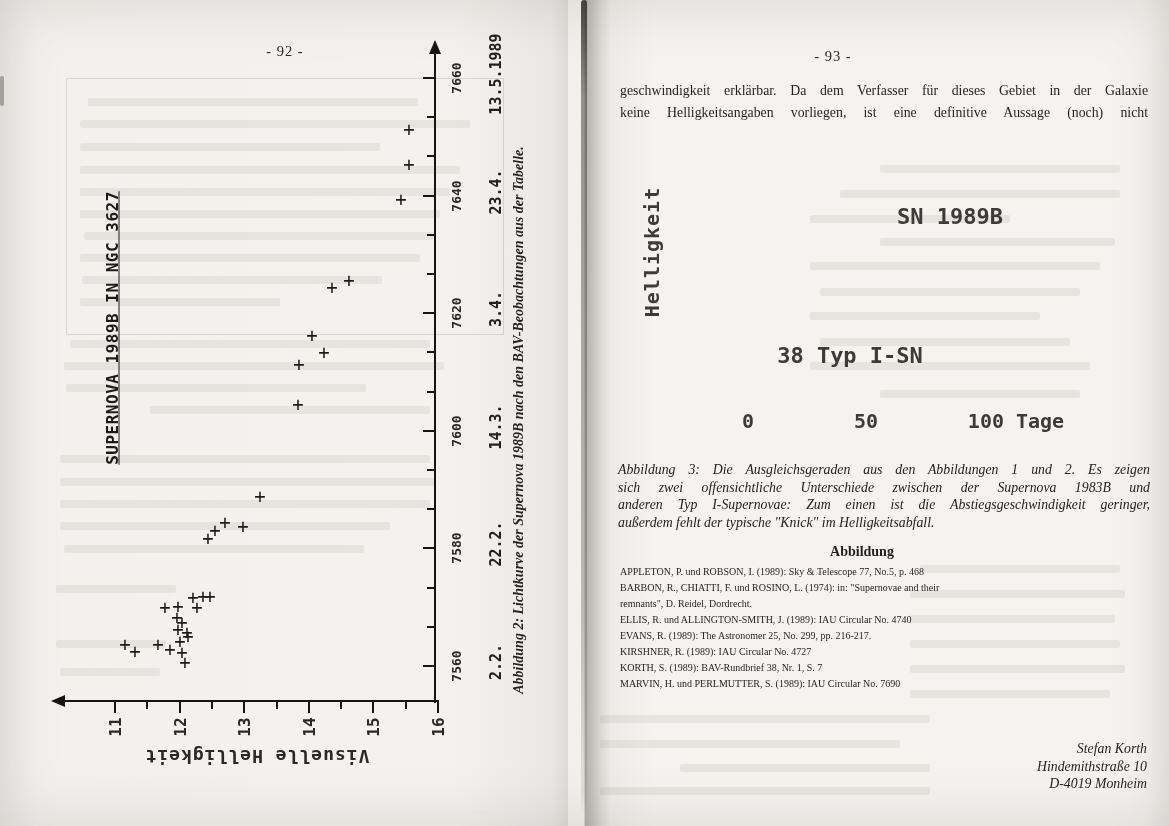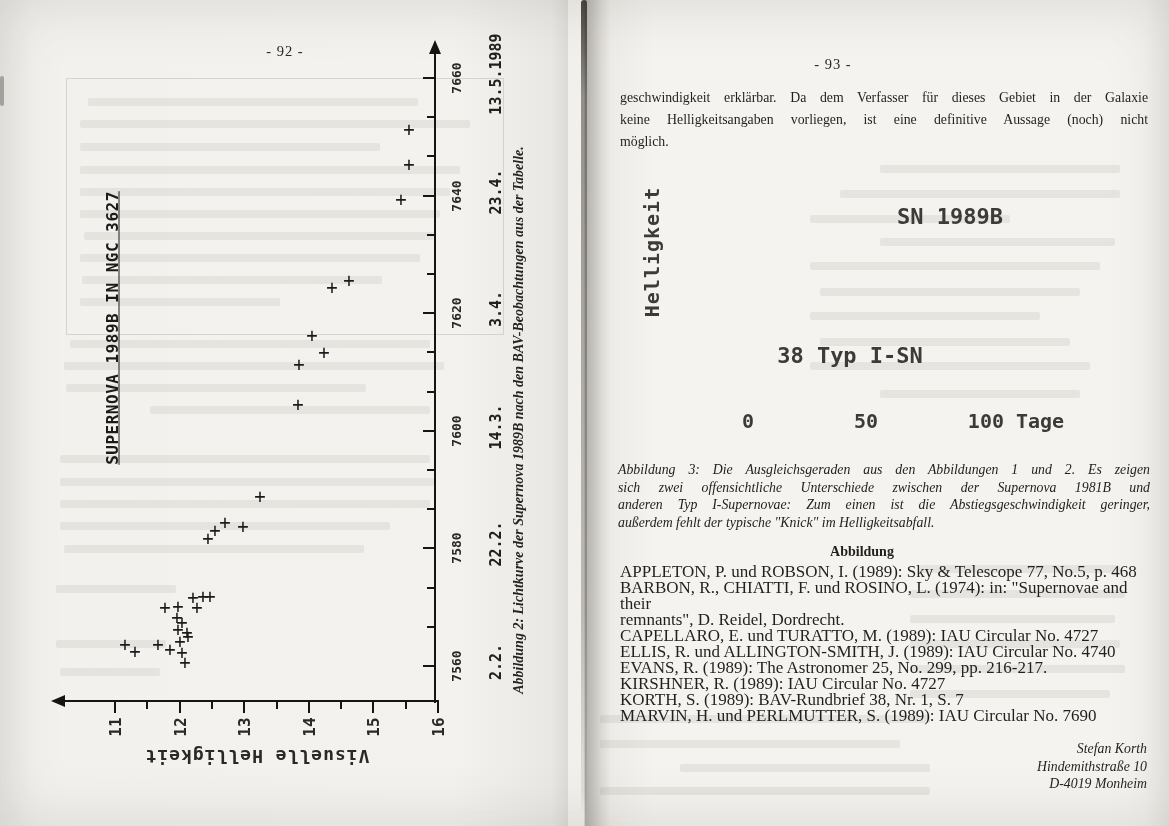--- a/index.html
+++ b/index.html
@@ -38,27 +38,27 @@
   #chart2-caption{font-size:14px;font-family:"Liberation Serif",serif;
      font-style:italic;font-weight:600;color:#262320;}
   .pt{position:absolute;transform:translate(-50%,-54%);font-family:"DejaVu Sans Mono",monospace;
      font-size:19px;font-weight:400;color:#1b1a18;}
   .fig3-label{font-family:"DejaVu Sans Mono",monospace;font-weight:bold;color:#3c3b38;}
   #fig3-ylabel{font-size:20px;letter-spacing:1px;}
   #fig3-sn-label{position:absolute;transform:translate(-50%,-50%);font-size:22px;white-space:nowrap;}
   #fig3-typ-label{position:absolute;transform:translate(-50%,-50%);font-size:22px;white-space:nowrap;}
   .fig3-xtick{position:absolute;transform:translate(-50%,-50%);font-size:20px;white-space:nowrap;}
   
-  #para-block{position:absolute;left:620px;top:87px;width:528px;font-size:13.8px;line-height:22px;}
+  #para-block{position:absolute;left:620px;top:80px;width:528px;font-size:13.8px;line-height:22px;}
   .jline{text-align:justify;text-align-last:justify;}
   .lline{text-align:left;}
   #caption3-block{position:absolute;left:618px;top:461px;width:532px;font-size:13.8px;
      line-height:17.6px;font-style:italic;color:#242120;}
   #lit-heading{position:absolute;transform:translate(-50%,-50%);font-size:14px;font-weight:600;white-space:nowrap;}
-  #lit-block{position:absolute;left:620px;top:564px;width:540px;font-size:17px;line-height:16px;}
+  #lit-block{position:absolute;left:620px;top:564px;width:540px;font-size:10px;line-height:16px;}
   #signature-block{position:absolute;right:22px;top:740px;text-align:right;
      font-size:13.8px;line-height:17.5px;font-style:italic;color:#262321;}
   
   .bleed{position:absolute;height:8px;border-radius:2px;background:#8d897d;
      opacity:.13;filter:blur(.7px);pointer-events:none;}
   #bleed-box{position:absolute;left:66px;top:78px;width:436px;height:255px;
      border:1px solid rgba(145,140,128,.35);opacity:.8;pointer-events:none;}
 </style>
 </head>
 <body>
@@ -203,51 +203,49 @@
         <div class="bleed" style="left: 326px; top: 615px; width: 205px;"></div>
         <div class="bleed" style="left: 326px; top: 640px; width: 210px;"></div>
         <div class="bleed" style="left: 326px; top: 665px; width: 215px;"></div>
         <div class="bleed" style="left: 326px; top: 690px; width: 200px;"></div>
         <div class="bleed" style="left: 16px; top: 715px; width: 330px;"></div>
         <div class="bleed" style="left: 16px; top: 740px; width: 300px;"></div>
         <div class="bleed" style="left: 96px; top: 764px; width: 250px;"></div>
         <div class="bleed" style="left: 16px; top: 787px; width: 330px;"></div>
       </div>
 
-    <span class="pageno" style="left:249px;top:64px;">- 93 -</span>
+    <span class="pageno" style="left:249px;top:56px;">- 93 -</span>
 
     <div id="para-block" style="left:36px;">
         <div class="jline">geschwindigkeit erklärbar. Da dem Verfasser für dieses Gebiet in der Galaxie</div>
         <div class="jline">keine Helligkeitsangaben vorliegen, ist eine definitive Aussage (noch) nicht</div>
-        <div class="lline">möglich.</div>
       </div>
 
     <div id="fig3-wrap">
 
       <span class="rot270 fig3-label" id="fig3-ylabel" style="left:68px;top:252px;">Helligkeit</span>
       <span class="fig3-label" id="fig3-sn-label" style="left:366px;top:216px;">SN 1989B</span>
       <span class="fig3-label" id="fig3-typ-label" style="left:266px;top:355px;">38 Typ I-SN</span>
       <span class="fig3-label fig3-xtick" style="left:164px;top:421px;">0</span>
       <span class="fig3-label fig3-xtick" style="left:282px;top:421px;">50</span>
       <span class="fig3-label fig3-xtick" style="left:432px;top:421px;">100 Tage</span>
     </div>
 
     <div id="caption3-block" style="left:34px;">
         <div class="jline">Abbildung 3: Die Ausgleichsgeraden aus den Abbildungen 1 und 2. Es zeigen</div>
-        <div class="jline">sich zwei offensichtliche Unterschiede zwischen der Supernova 1981B und</div>
+        <div class="jline">sich zwei offensichtliche Unterschiede zwischen der Supernova 1983B und</div>
         <div class="jline">anderen Typ I-Supernovae: Zum einen ist die Abstiegsgeschwindigkeit geringer,</div>
         <div class="lline">außerdem fehlt der typische "Knick" im Helligkeitsabfall.</div>
       </div>
 
     <span id="lit-heading" style="left:278px;top:552px;">Abbildung</span>
     <div id="lit-block" style="left:36px;">
         <div>APPLETON, P. und ROBSON, I. (1989):  Sky &amp; Telescope 77, No.5, p. 468</div>
         <div>BARBON, R., CHIATTI, F. und ROSINO, L. (1974): in: "Supernovae and their</div>
         <div>remnants", D. Reidel, Dordrecht.</div>
-        <div>CAPELLARO, E. und TURATTO, M. (1989): IAU Circular No. 4727</div>
         <div>ELLIS, R. und ALLINGTON-SMITH, J. (1989): IAU Circular No. 4740</div>
         <div>EVANS, R. (1989): The Astronomer 25, No. 299, pp. 216-217.</div>
         <div>KIRSHNER, R. (1989): IAU Circular No. 4727</div>
         <div>KORTH, S. (1989): BAV-Rundbrief 38, Nr. 1, S. 7</div>
         <div>MARVIN, H. und PERLMUTTER, S. (1989): IAU Circular No. 7690</div>
       </div>
 
     <div id="signature-block">
         <div>Stefan Korth</div>
         <div>Hindemithstraße 10</div>

